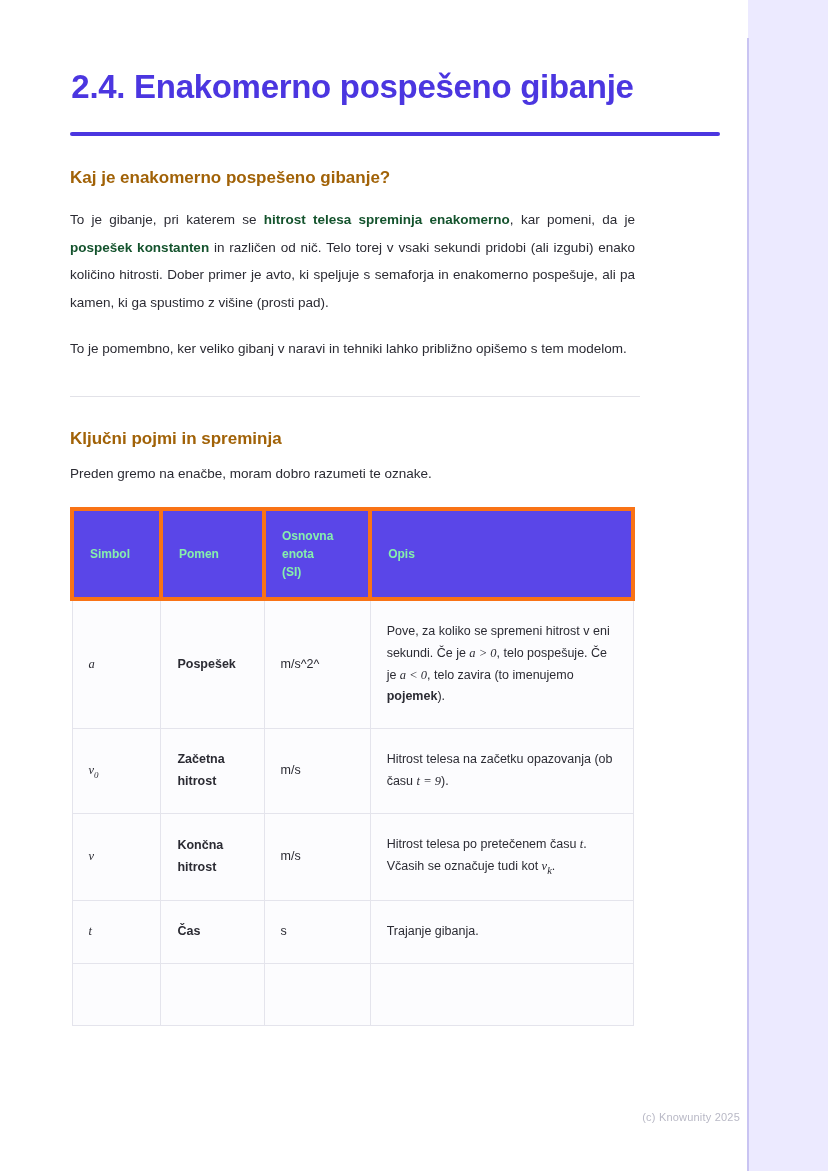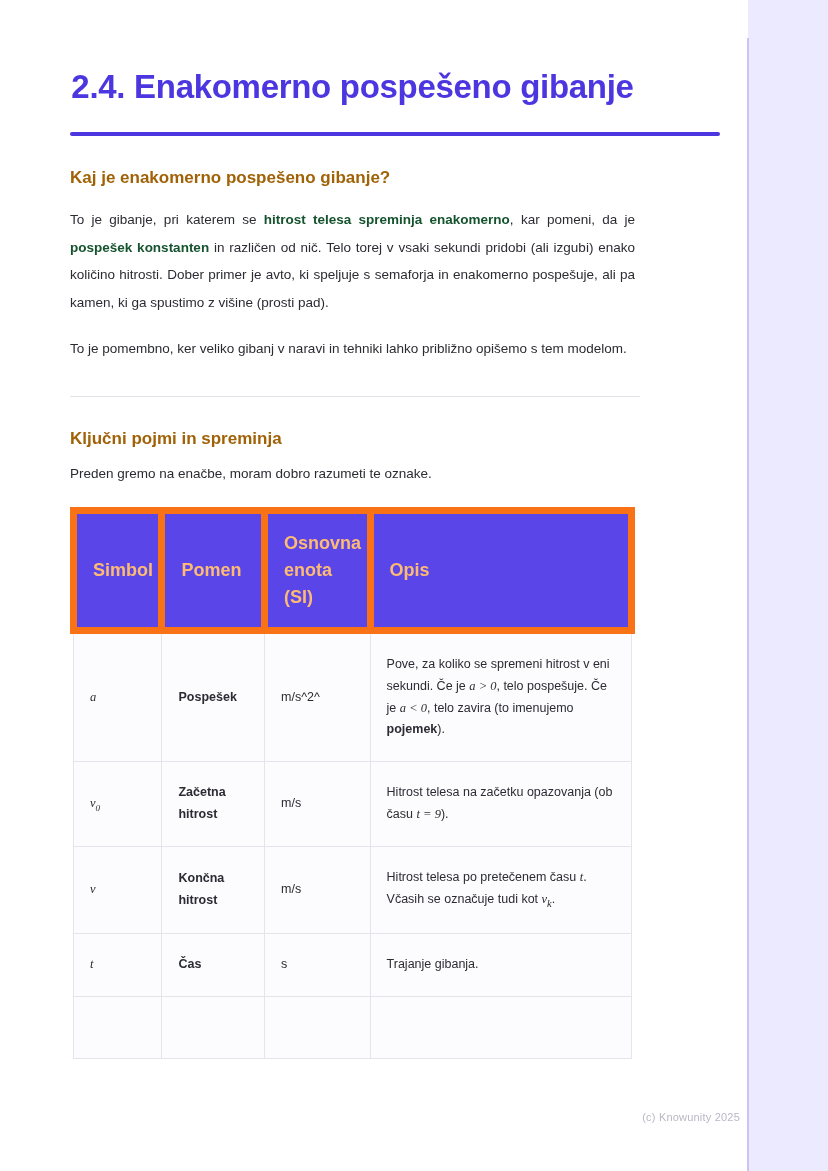--- a/index.html
+++ b/index.html
@@ -84,28 +84,28 @@
     background: #e2e2e8;
   }
   table.concept-table {
     margin-top: 22px;
     width: 565px;
     border-collapse: collapse;
     table-layout: fixed;
   }
   table.concept-table th {
     background: #5a46e8;
-    color: #fdba74;
-    font-size: 18px;
+    color: #86efac;
+    font-size: 12px;
     font-weight: bold;
     text-align: left;
     vertical-align: middle;
     padding: 16px 16px;
     line-height: 1.5;
-    border: 7px solid #f97316;
+    border: 4px solid #f97316;
   }
   table.concept-table td {
     border: 1px solid #e4e4ec;
     padding: 20px 16px;
     font-size: 12.5px;
     line-height: 1.75;
     color: #2b2b33;
     vertical-align: middle;
     background: #fcfcfe;
   }

